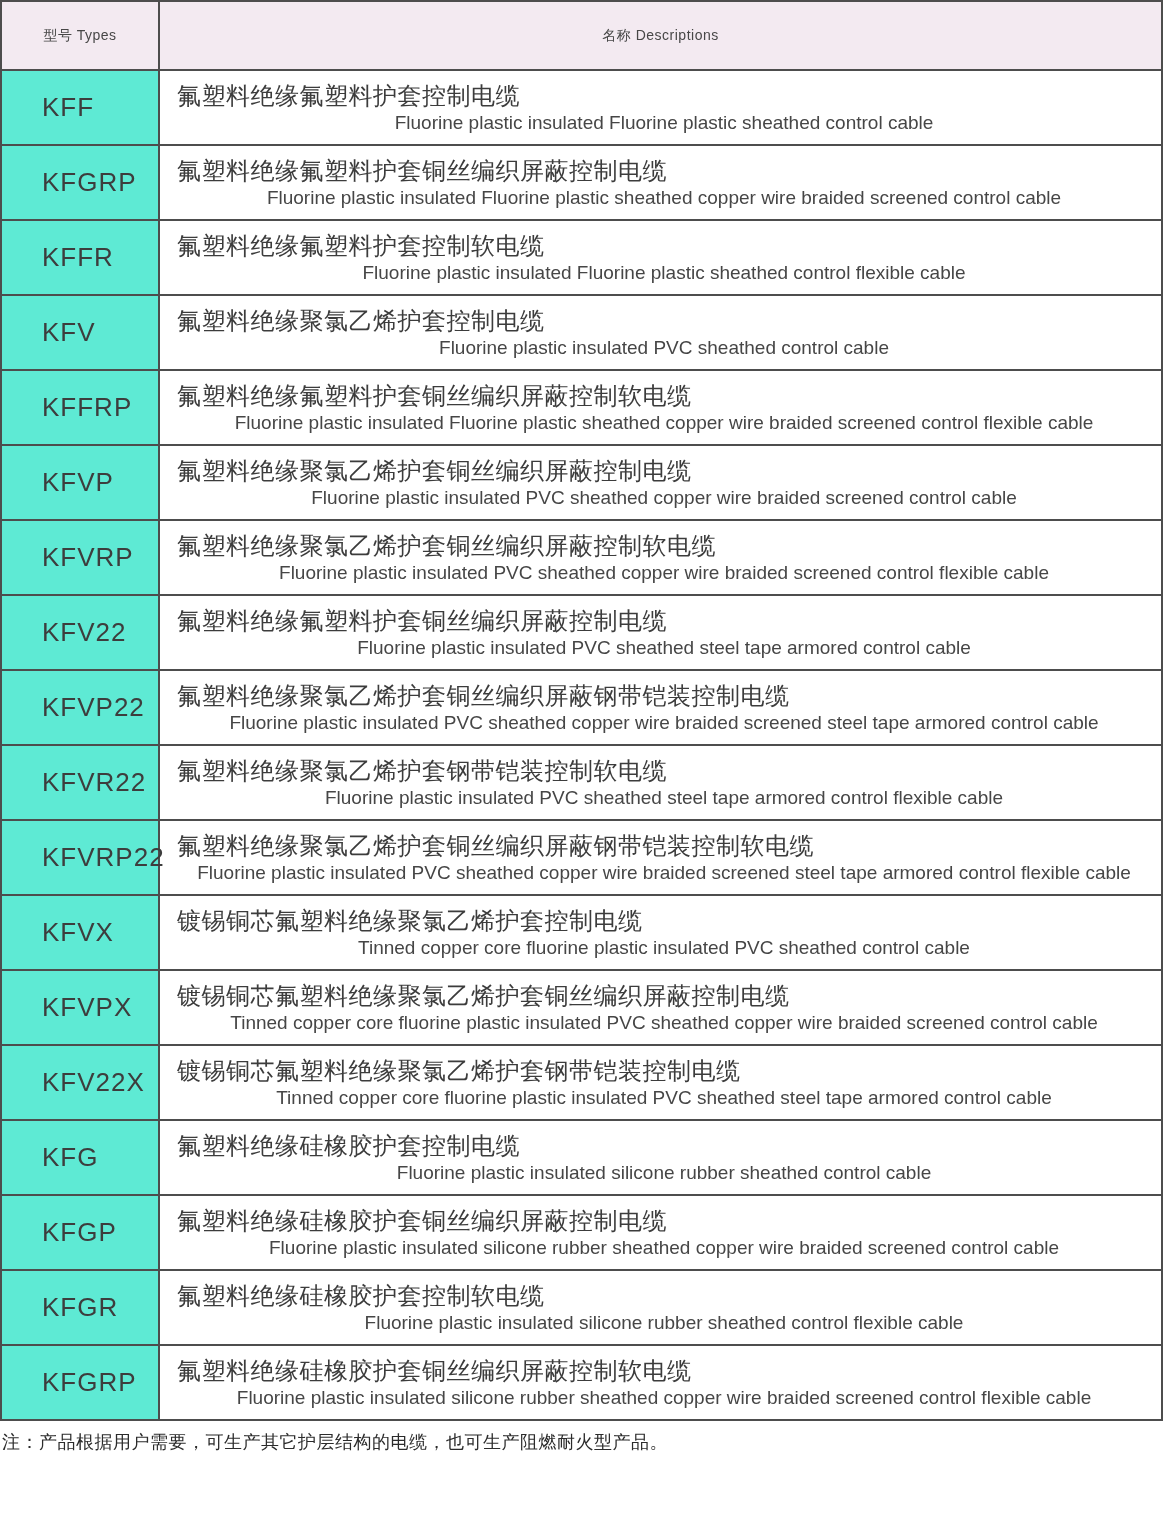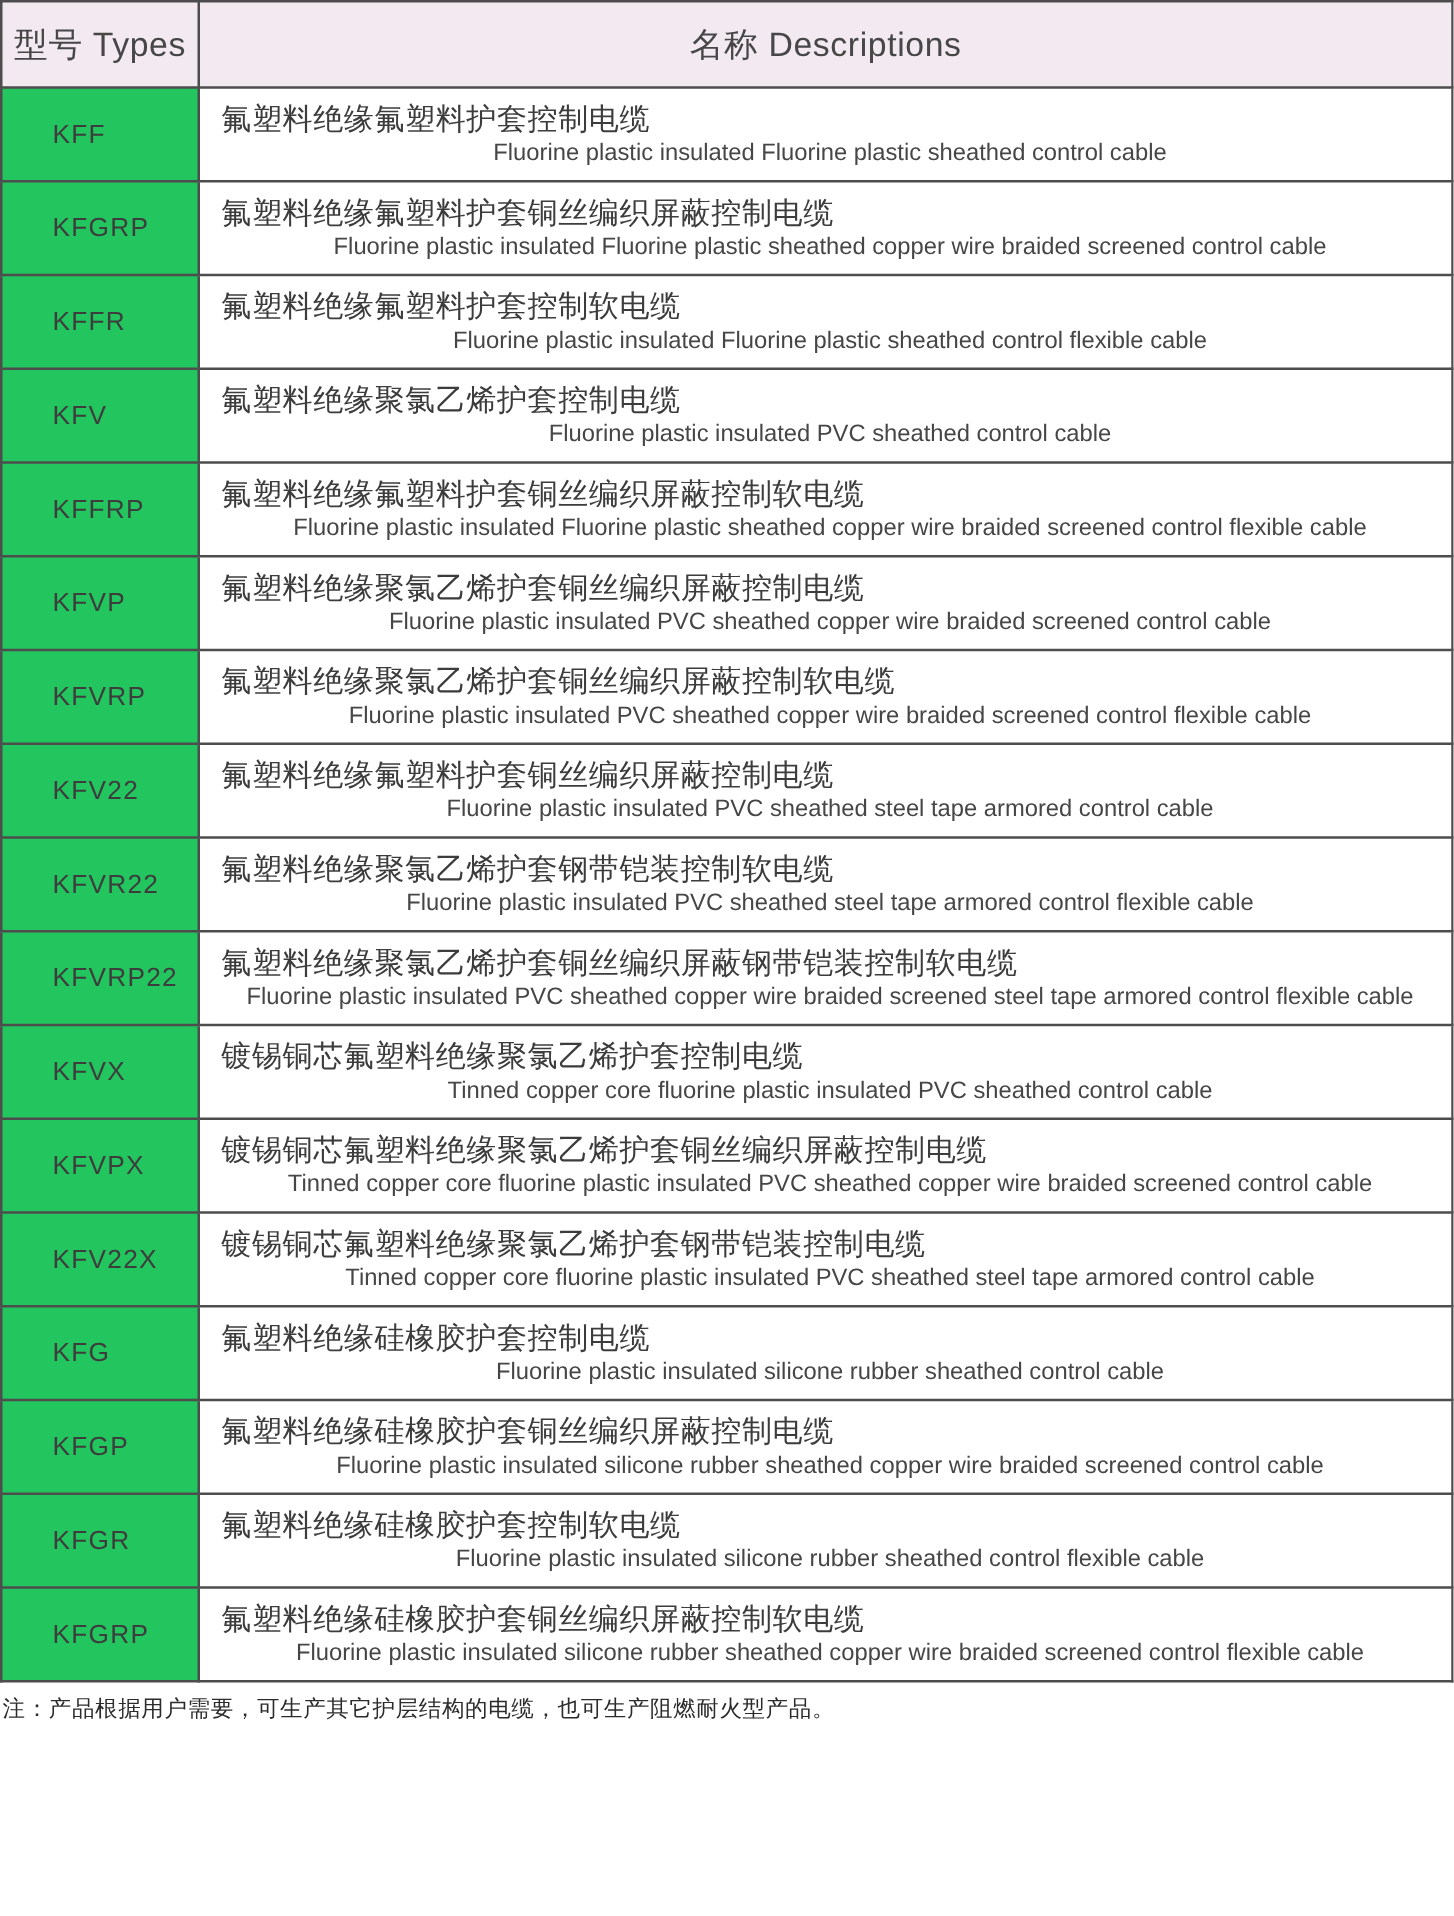--- a/index.html
+++ b/index.html
@@ -24,32 +24,32 @@
   table.cable-table td {
     border: 2px solid #4d4d4d;
     box-sizing: border-box;
     vertical-align: middle;
   }
   th.col-type { width: 158px; }
   thead tr { height: 69px; }
   thead th {
     background: #f3eaf1;
     font-weight: normal;
-    font-size: 27px;
+    font-size: 14px;
     color: #474747;
     text-align: center;
     letter-spacing: 0.5px;
   }
   tbody tr { height: 75px; }
   td.type-cell {
-    font-size: 21px;
+    font-size: 26px;
     color: #3d3d3d;
     padding-left: 40px;
     letter-spacing: 1px;
-    background: #22c55e;
+    background: #5eead4;
   }
   td.desc-cell {
     padding: 0 10px 0 17px;
     background: #ffffff;
   }
   .desc-zh {
     font-size: 24px;
     color: #3c3c3c;
     line-height: 1.3;
     letter-spacing: 0.5px;
@@ -138,20 +138,27 @@
   </tr>
 
   <tr>
     <td class="type-cell">KFV22</td>
     <td class="desc-cell">
       <div class="desc-zh">氟塑料绝缘氟塑料护套铜丝编织屏蔽控制电缆</div>
       <div class="desc-en">Fluorine plastic insulated PVC sheathed steel tape armored control cable</div>
     </td>
   </tr>
 
+  <tr>
+    <td class="type-cell">KFVP22</td>
+    <td class="desc-cell">
+      <div class="desc-zh">氟塑料绝缘聚氯乙烯护套铜丝编织屏蔽钢带铠装控制电缆</div>
+      <div class="desc-en">Fluorine plastic insulated PVC sheathed copper wire braided screened steel tape armored control cable</div>
+    </td>
+  </tr>
 
   <tr>
     <td class="type-cell">KFVR22</td>
     <td class="desc-cell">
       <div class="desc-zh">氟塑料绝缘聚氯乙烯护套钢带铠装控制软电缆</div>
       <div class="desc-en">Fluorine plastic insulated PVC sheathed steel tape armored control flexible cable</div>
     </td>
   </tr>
 
   <tr>

